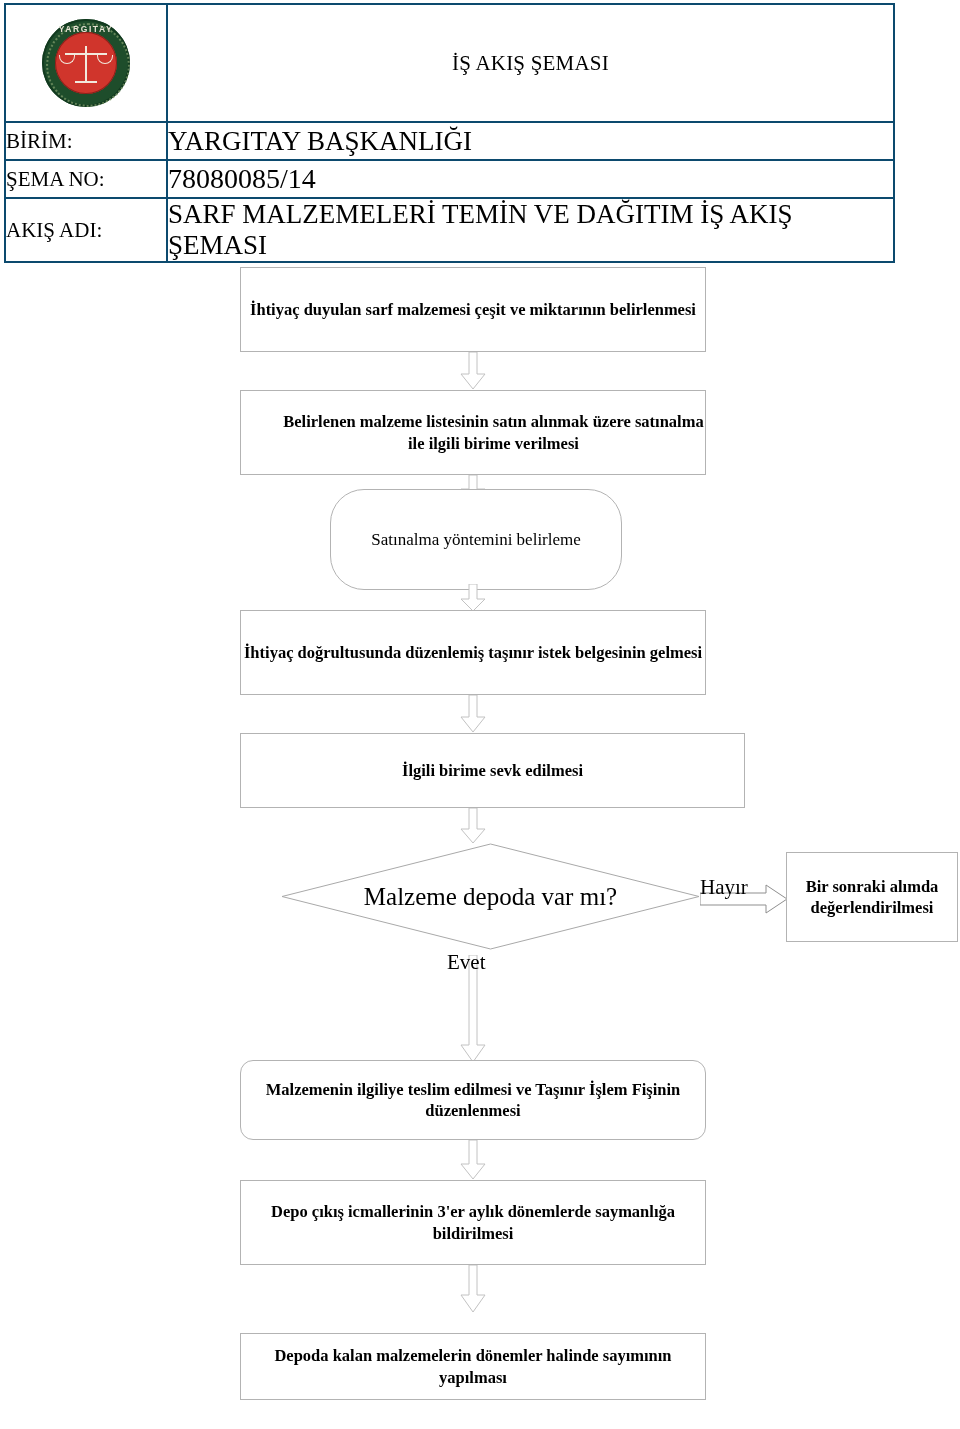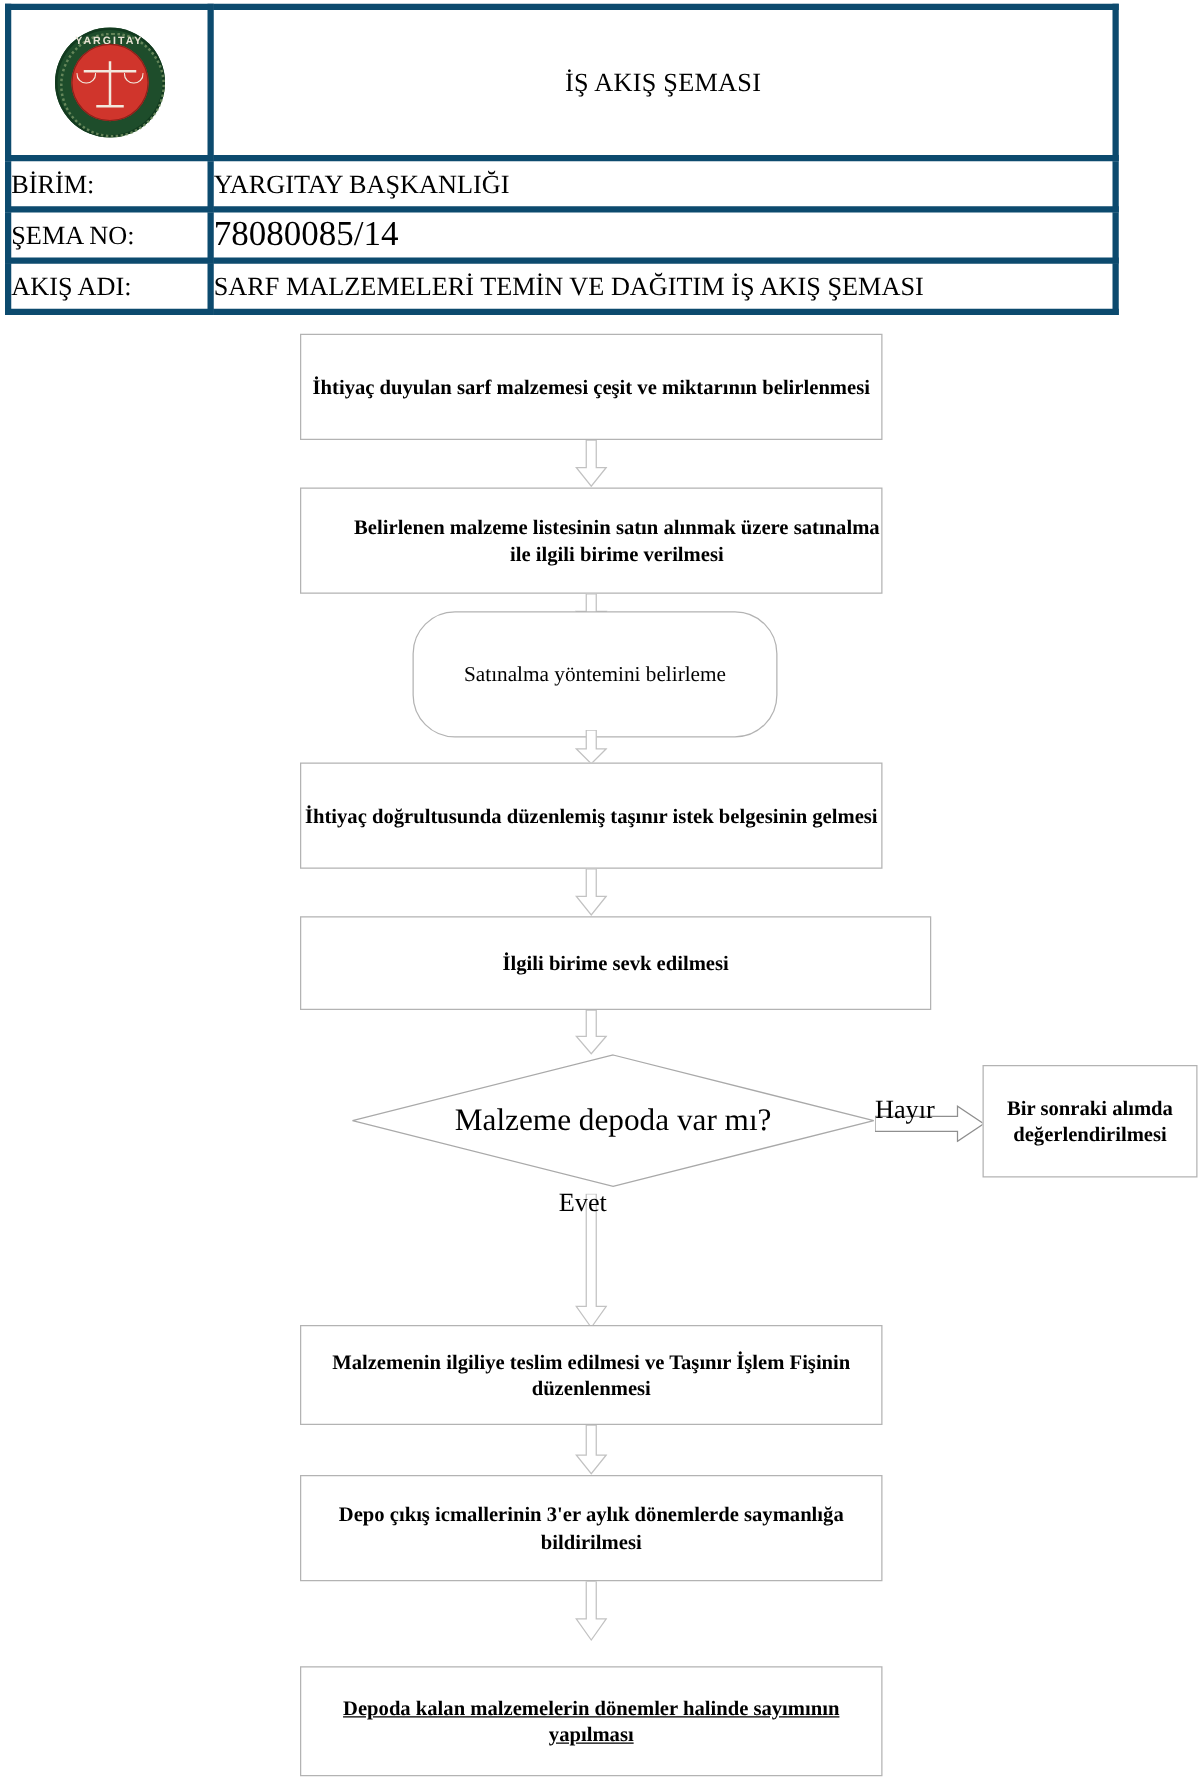--- a/index.html
+++ b/index.html
@@ -19,21 +19,21 @@
   
   .header-table {
     position: absolute;
     left: 4px;
     top: 3px;
     width: 891px;
     border-collapse: collapse;
     table-layout: fixed;
   }
   .header-table td {
-    border: 5px solid #0c4a6e;
+    border: 2px solid #0c4a6e;
     padding: 0;
     vertical-align: middle;
   }
   .col-label { width: 162px; }
 
   .logo-cell {
     height: 116px;
     text-align: center;
     vertical-align: middle;
   }
@@ -45,21 +45,21 @@
     font-size: 21px;
     letter-spacing: 0.2px;
   }
   .lbl-cell {
     height: 36px;
     font-size: 21px;
     padding-left: 9px;
   }
   .val-cell {
     height: 36px;
-    font-size: 21px;
+    font-size: 27px;
     padding-left: 12px;
   }
   .val-cell.small { font-size: 28px; }
 
   
   .emblem {
     width: 88px;
     height: 88px;
     margin: 0 auto;
     border-radius: 50%;
@@ -286,37 +286,37 @@
     <span>Bir sonraki alımda değerlendirilmesi</span>
   </div>
 
   <div class="arrow-down" style="left:460px; top:955px; height:108px;">
     <svg viewBox="0 0 26 108" preserveAspectRatio="none">
       <polygon points="9,0 17,0 17,90 25,90 13,107 1,90 9,90" fill="#ffffff" stroke="#c2c2c2" stroke-width="1"></polygon>
     </svg>
   </div>
   <div class="edge-label" style="left:447px; top:950px;">Evet</div>
 
-  <div class="node small" style="left:240px; top:1060px; width:466px; height:80px;">
+  <div class="node small" style="left:240px; top:1060px; width:466px; height:80px;border-radius:13px;">
     <span>Malzemenin ilgiliye teslim edilmesi ve Taşınır İşlem Fişinin düzenlenmesi</span>
   </div>
 
   <div class="arrow-down" style="left:460px; top:1140px; height:40px;">
     <svg viewBox="0 0 26 40" preserveAspectRatio="none">
       <polygon points="9,0 17,0 17,24 25,24 13,39 1,24 9,24" fill="#ffffff" stroke="#c2c2c2" stroke-width="1"></polygon>
     </svg>
   </div>
 
   <div class="node small" style="left:240px; top:1180px; width:466px; height:85px;">
     <span>Depo çıkış icmallerinin 3'er aylık dönemlerde saymanlığa bildirilmesi</span>
   </div>
 
   <div class="arrow-down" style="left:460px; top:1265px; height:48px;">
     <svg viewBox="0 0 26 48" preserveAspectRatio="none">
       <polygon points="9,0 17,0 17,30 25,30 13,47 1,30 9,30" fill="#ffffff" stroke="#c2c2c2" stroke-width="1"></polygon>
     </svg>
   </div>
 
-  <div class="node small" style="left:240px; top:1333px; width:466px; height:88px;text-decoration:underline;">
+  <div class="node small" style="left:240px; top:1333px; width:466px; height:67px;">
     <span>Depoda kalan malzemelerin dönemler halinde sayımının yapılması</span>
   </div>
 
 </div>
 
 </body></html>

